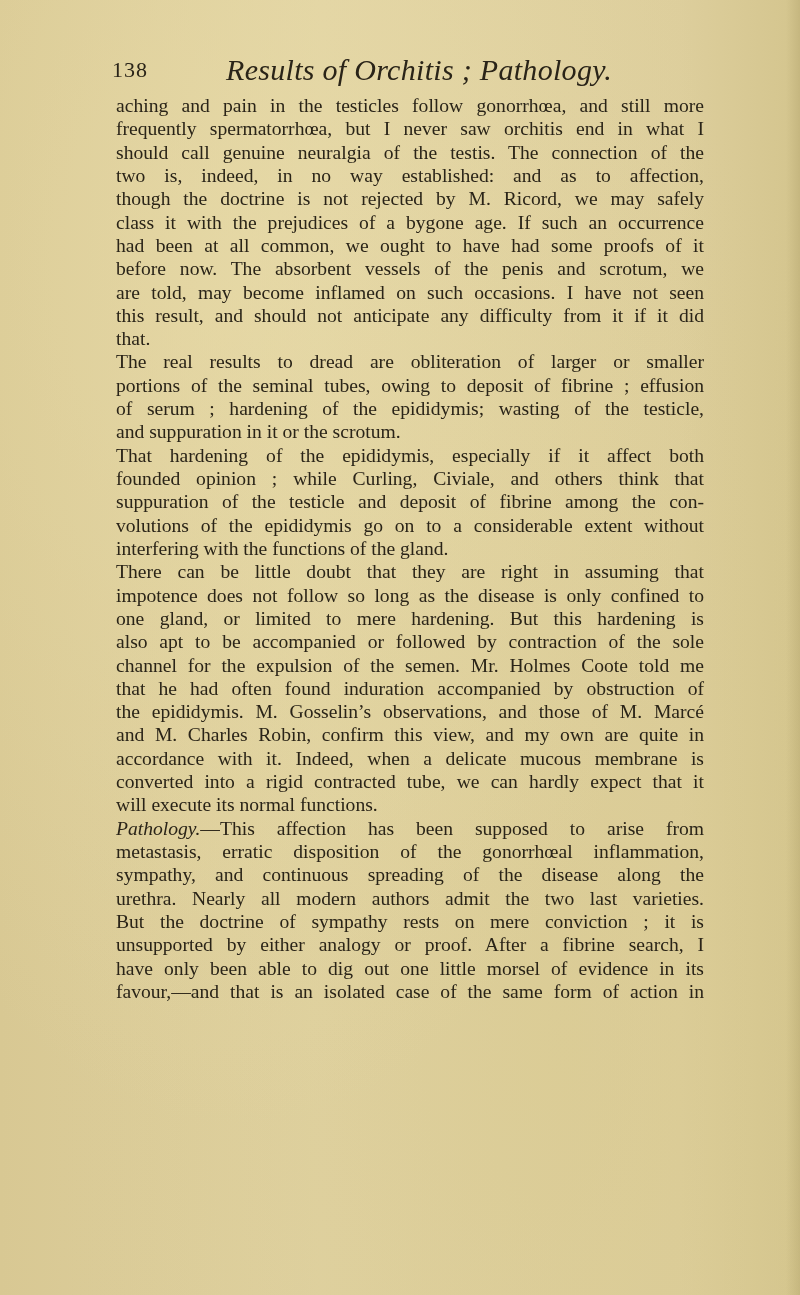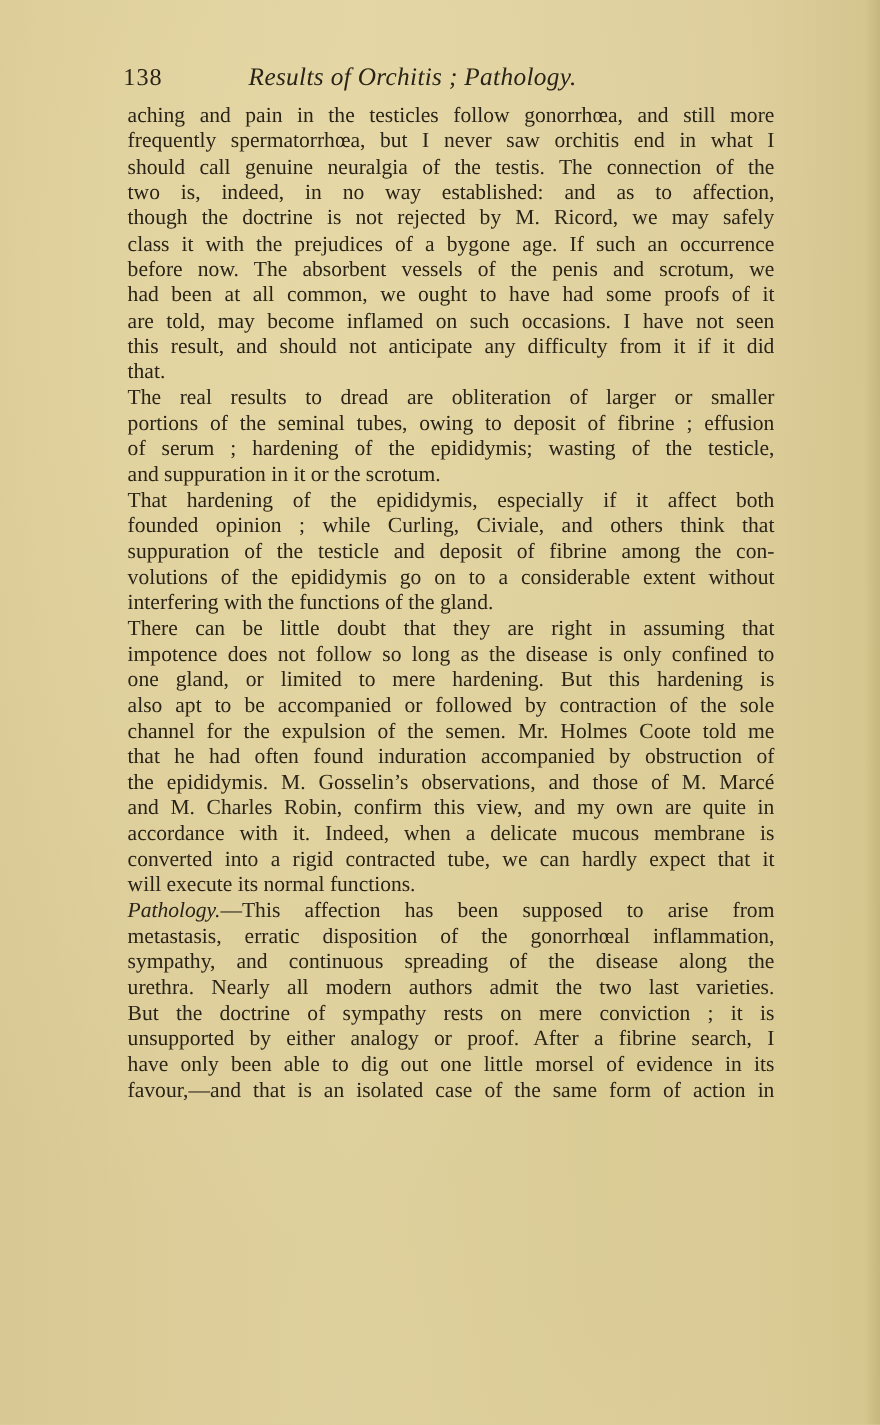--- a/index.html
+++ b/index.html
@@ -38,21 +38,21 @@
       left: 0;
       top: 0;
       font-size: 22px;
       line-height: 36px;
       letter-spacing: 1px;
     }
     .running-title {
       position: absolute;
       left: 114px;
       top: 0;
-      font-size: 23px;
+      font-size: 30px;
       line-height: 36px;
       font-style: italic;
       letter-spacing: 0.3px;
     }
     .body-text {
       position: absolute;
       top: 94px;
       left: 116px;
       width: 588px;
     }
@@ -92,22 +92,22 @@
     <span class="running-title">Results of Orchitis ; Pathology.</span>
   </div>
 
   <div class="body-text">
     <span class="line">aching and pain in the testicles follow gonorrhœa, and still more</span>
     <span class="line">frequently spermatorrhœa, but I never saw orchitis end in what I</span>
     <span class="line">should call genuine neuralgia of the testis. The connection of the</span>
     <span class="line">two is, indeed, in no way established: and as to affection,</span>
     <span class="line">though the doctrine is not rejected by M. Ricord, we may safely</span>
     <span class="line">class it with the prejudices of a bygone age. If such an occurrence</span>
+    <span class="line">had been at all common, we ought to have had some proofs of it</span>
     <span class="line">before now. The absorbent vessels of the penis and scrotum, we</span>
-    <span class="line">had been at all common, we ought to have had some proofs of it</span>
     <span class="line">are told, may become inflamed on such occasions. I have not seen</span>
     <span class="line">this result, and should not anticipate any difficulty from it if it did</span>
     <span class="line last">that.</span>
 
     <span class="line indent">The real results to dread are obliteration of larger or smaller</span>
     <span class="line">portions of the seminal tubes, owing to deposit of fibrine ; effusion</span>
     <span class="line">of serum ; hardening of the epididymis; wasting of the testicle,</span>
     <span class="line last">and suppuration in it or the scrotum.</span>
 
     <span class="line indent">That hardening of the epididymis, especially if it affect both</span>

